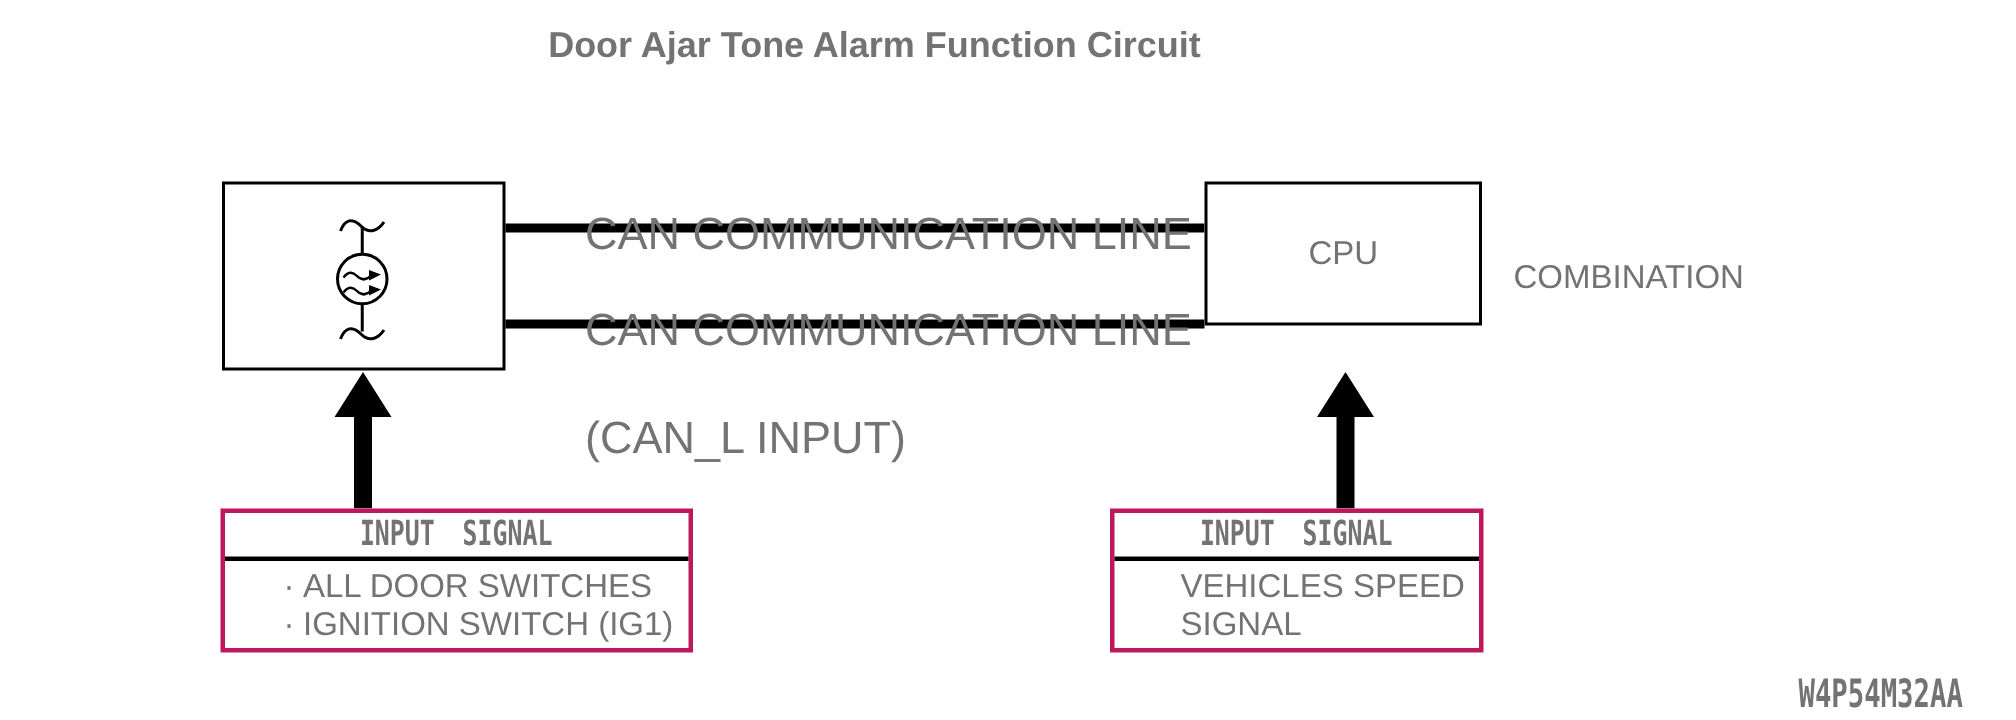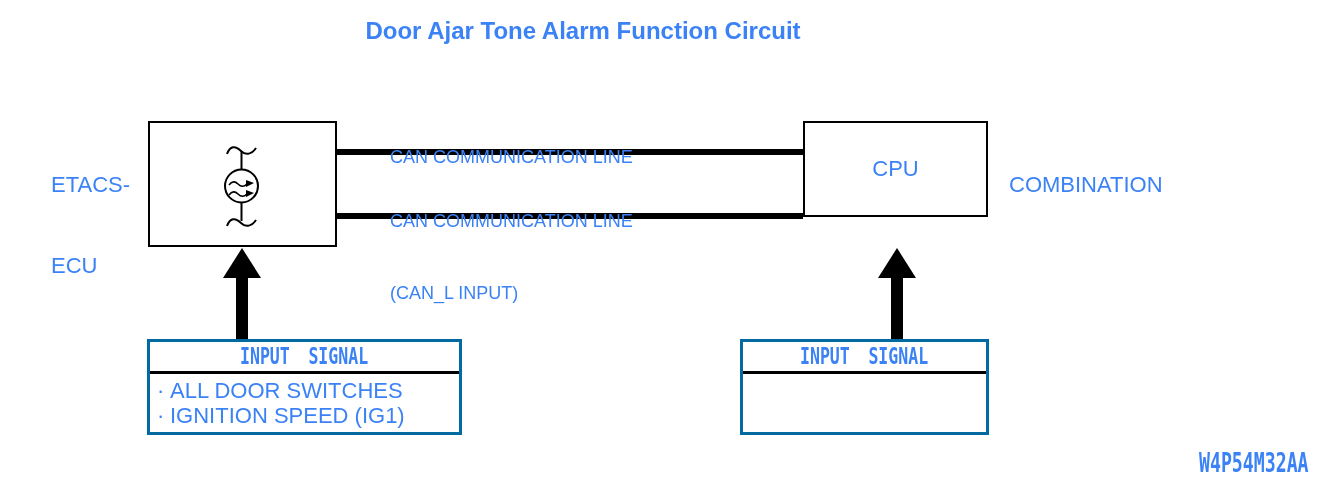--- a/index.html
+++ b/index.html
@@ -1,21 +1,21 @@
 <!DOCTYPE html>
 <html><head>
 <meta charset="utf-8">
 <style>
   html, body { margin: 0; padding: 0; background: #ffffff; }
   .canvas {
     position: relative;
     width: 1344px;
     height: 480px;
     background: #ffffff;
-    color: #3b82f6;
+    color: #737373;
     font-family: "Liberation Sans", sans-serif;
     overflow: hidden;
   }
   .abs { position: absolute; }
 
   .title {
     left: 280px; top: 17px; width: 606px;
     text-align: center;
     font-size: 24px; font-weight: bold;
     white-space: nowrap;
@@ -34,30 +34,30 @@
   }
   #etacs-box { left: 148px; top: 121px; width: 189px; height: 126px; }
   #cpu-box   { left: 803px; top: 121px; width: 185px; height: 96px;
                display: flex; align-items: center; justify-content: center;
                font-size: 22px; }
 
   .can-bar { left: 337px; width: 466px; height: 6px; background: #000; }
   #can-h-bar { top: 149px; }
   #can-l-bar { top: 213px; }
 
-  .can-label { left: 390px; font-size: 18px; line-height: 24px; white-space: pre; }
+  .can-label { left: 390px; font-size: 30px; line-height: 24px; white-space: pre; }
   #can-h-label { top: 97px; }
   #can-l-label { top: 161px; }
 
   .up-arrow { width: 40px; height: 93px; }
   #left-arrow  { left: 222px; top: 247px; }
   #right-arrow { left: 877px; top: 247px; }
 
   .input-box {
-    border: 3px solid #0369a1;
+    border: 3px solid #be185d;
     box-sizing: border-box;
     background: #fff;
   }
   #left-input-box  { left: 147px; top: 339px; width: 315px; height: 96px; }
   #right-input-box { left: 740px; top: 339px; width: 249px; height: 96px; }
 
   .input-header {
     height: 29px;
     border-bottom: 3px solid #000;
     display: flex; align-items: center; justify-content: center;
@@ -70,20 +70,21 @@
     line-height: 1;
     transform: scaleX(0.72);
     white-space: nowrap;
     word-spacing: 12px;
   }
   .input-body {
     padding: 4px 6px 0 7px;
     font-size: 22px;
     line-height: 25px;
     white-space: nowrap;
+    margin-left: 32px;
   }
   #right-input-box .input-body { padding-left: 12px; }
   .bullet { display: inline-block; width: 13px; }
 
   .figure-code {
     left: 1199px; top: 450px;
     font-family: "DejaVu Sans Mono", monospace;
     font-weight: bold;
     font-size: 26px;
     line-height: 1;
@@ -94,24 +95,20 @@
 
   svg { display: block; }
 </style>
 </head>
 <body>
 
 <div class="canvas">
 
   <div class="abs title">Door Ajar Tone Alarm Function Circuit</div>
 
-  <div class="abs side-label" id="etacs-label">
-    <div>ETACS-</div>
-    <div>ECU</div>
-  </div>
 
   <div class="abs node-box" id="etacs-box"></div>
 
   <svg class="abs" style="left:219px; top:142px;" width="45" height="90" viewBox="0 0 45 90">
     <path d="M 8 12 C 11 4 16 3 22 9 C 27 14 33 12 37 6" fill="none" stroke="#000" stroke-width="2"></path>
     <line x1="22.5" y1="9" x2="22.5" y2="27.5" stroke="#000" stroke-width="2"></line>
     <circle cx="22.5" cy="44" r="16.5" fill="none" stroke="#000" stroke-width="2"></circle>
     <line x1="22.5" y1="60.5" x2="22.5" y2="79" stroke="#000" stroke-width="2"></line>
     <path d="M 8 84 C 11 76 16 75 22 81 C 27 86 33 84 37 78" fill="none" stroke="#000" stroke-width="2"></path>
     <path d="M 10 43 C 13 39 16 39 19 42 C 22 45 25 45 28 42" fill="none" stroke="#000" stroke-width="1.6"></path>
@@ -145,25 +142,29 @@
   <svg class="abs up-arrow" id="right-arrow" viewBox="0 0 40 93">
     <polygon points="20,1 39,31 26,31 26,92 14,92 14,31 1,31" fill="#000"></polygon>
   </svg>
 
   <div class="abs input-box" id="left-input-box">
     <div class="input-header">
       <span class="mono-label">INPUT SIGNAL</span>
     </div>
     <div class="input-body">
       <div><span class="bullet">·</span><span>ALL DOOR SWITCHES</span></div>
-      <div><span class="bullet">·</span><span>IGNITION SPEED (IG1)</span></div>
+      <div><span class="bullet">·</span><span>IGNITION SWITCH (IG1)</span></div>
     </div>
   </div>
 
   <div class="abs input-box" id="right-input-box">
     <div class="input-header">
       <span class="mono-label">INPUT SIGNAL</span>
+    </div>
+    <div class="input-body">
+      <div>VEHICLES SPEED</div>
+      <div>SIGNAL</div>
     </div>
   </div>
 
   <div class="abs figure-code">W4P54M32AA</div>
 
 </div>
 
 </body></html>

